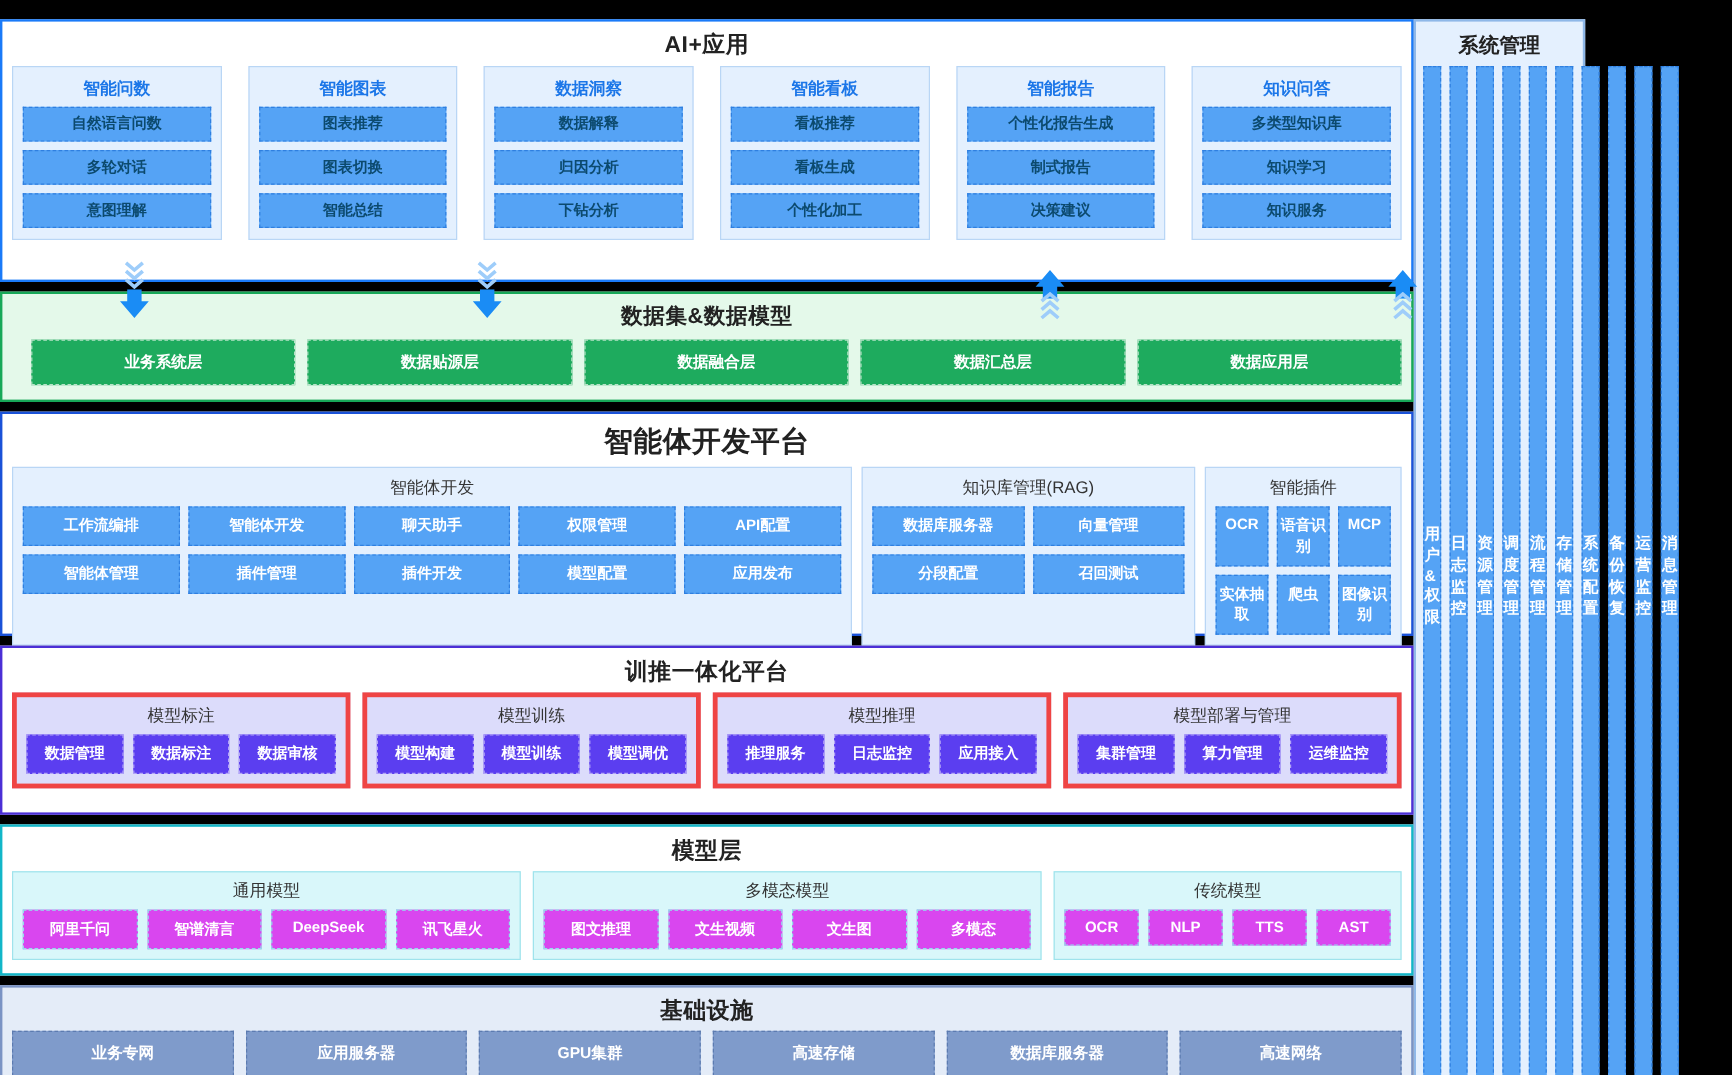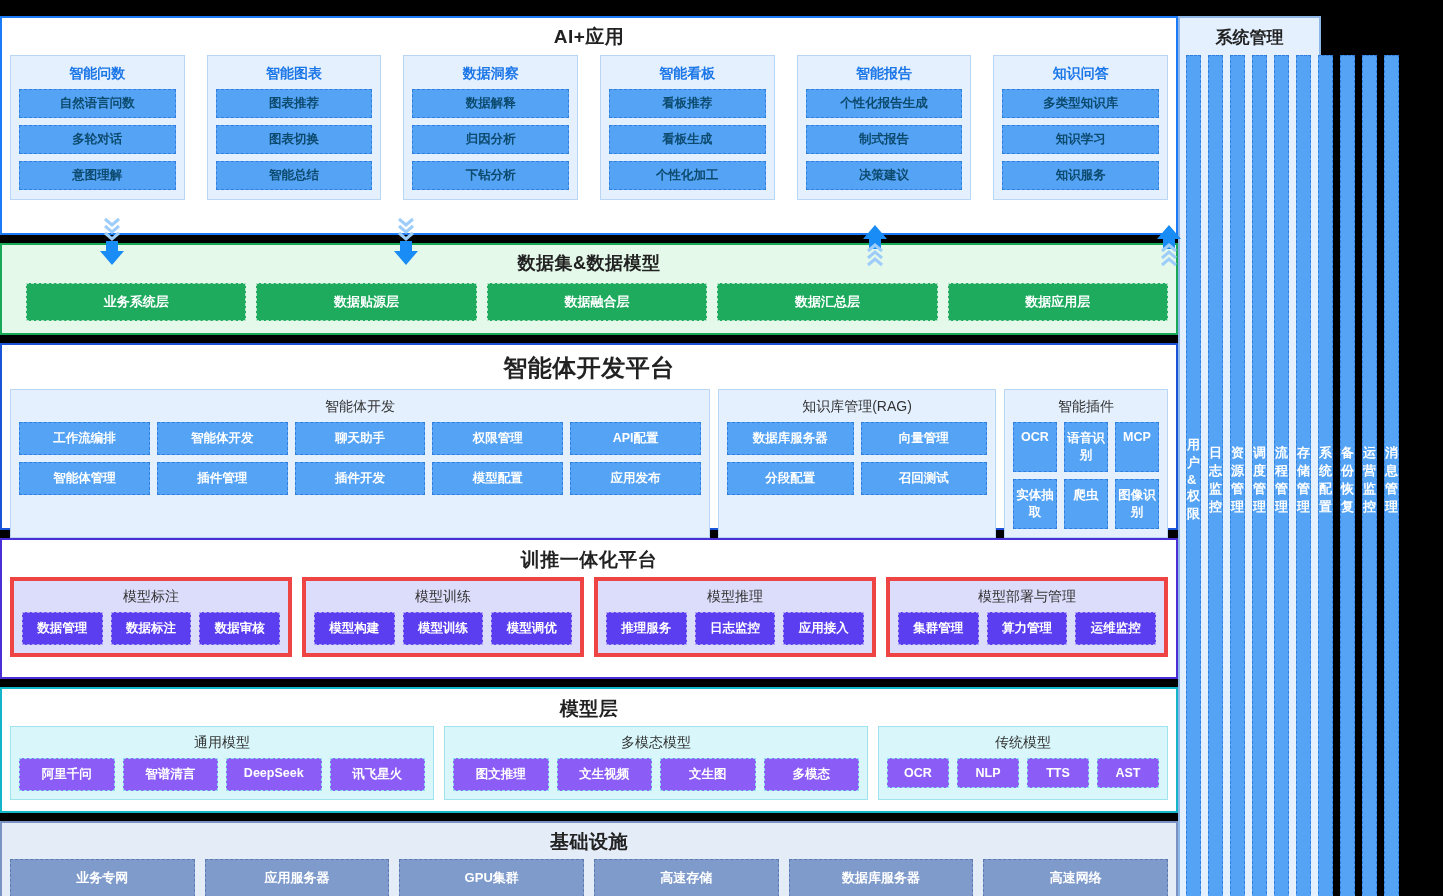--- a/index.html
+++ b/index.html
@@ -73,21 +73,21 @@
   }
 
   
   .band-model { height: 128px; background:#fff; border:2px solid #12b6c8; }
   .band-model .band-title { font-size:19px; padding-top:7px; padding-bottom:4px; }
   .model-groups { display:flex; gap:10px; padding:0 8px 8px; }
   .cgroup { background:#d9f7fa; border:1px solid #9fe3ec; padding:5px 8px 8px; }
   .cgroup-title { text-align:center; color:#333; font-size:14px; padding:2px 0 6px; }
   .ccells { display:flex; gap:8px; }
   .ccell {
-    flex:1; background:#8b5cf6; border:1px dashed #8fe2ec; color:#fff;
+    flex:1; background:#d946ef; border:1px dashed #8fe2ec; color:#fff;
     text-align:center; font-size:12.5px; font-weight:bold; padding:7px 2px;
   }
   .m-gen { flex:0 0 424px; }
   .m-mm  { flex:0 0 424px; }
   .m-trad{ flex:1; }
 
   
   .band-infra { height: 92px; background:#e4ecf8; border:2px solid #7a93c4; }
   .band-infra .band-title { font-size:19px; padding-top:6px; padding-bottom:4px; }
   .infra-row { display:flex; gap:10px; padding:0 8px 8px; }

